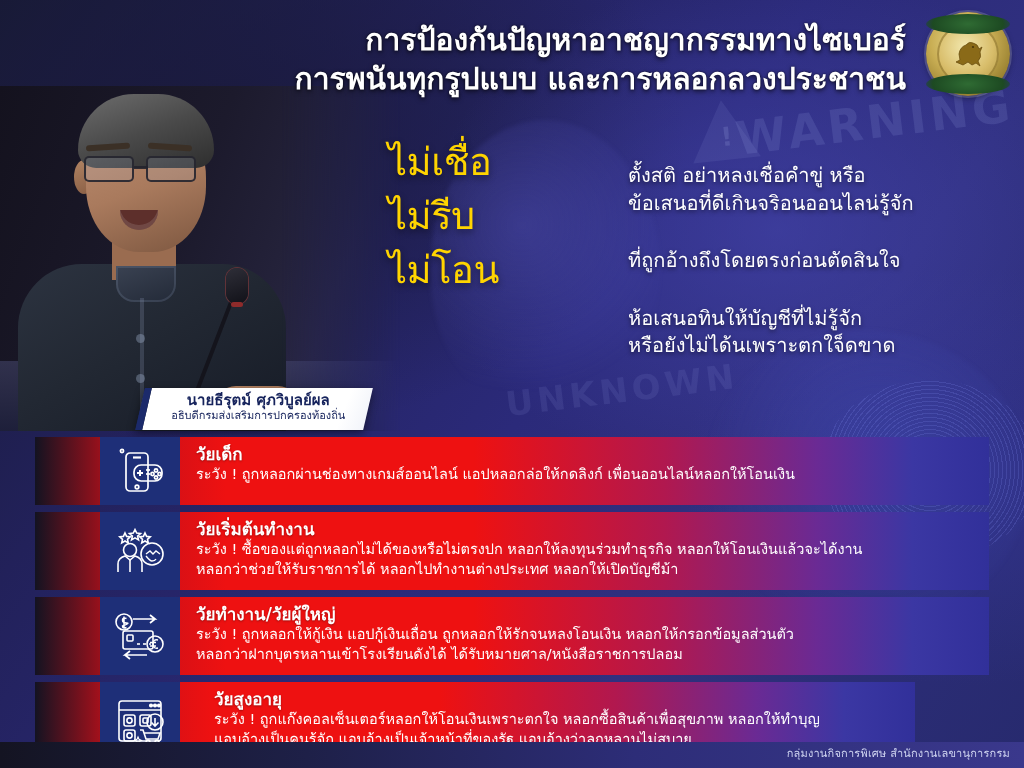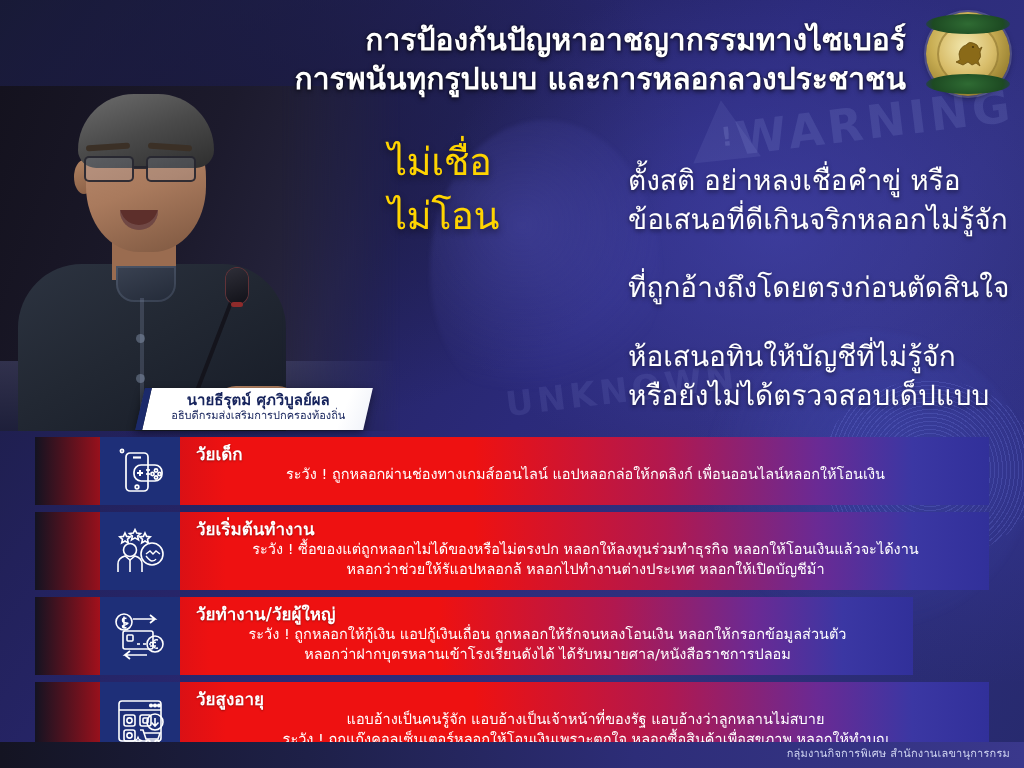--- a/index.html
+++ b/index.html
@@ -92,21 +92,21 @@
   #title { position:absolute; left:96px; top:20px; width:810px; text-align:right;
            color:#ffffff; font-weight:700; font-size:30px; line-height:1.30;
            text-shadow:0 2px 5px rgba(0,0,0,.65), 0 0 2px rgba(0,0,0,.7); }
   #title .l2 { display:block; }
 
   
   #slogans { position:absolute; left:388px; top:136px; width:232px; }
   .slogan { color:#FFD400; font-weight:400; font-size:38px; line-height:1.42;
             text-shadow:0 3px 7px rgba(0,0,0,.45); letter-spacing:-.5px; }
   #descs { position:absolute; left:628px; top:162px; width:392px; }
-  .desc { color:#ffffff; font-size:28px; line-height:1.38; font-weight:500;
+  .desc { color:#ffffff; font-size:20px; line-height:1.38; font-weight:500;
           text-shadow:0 2px 4px rgba(0,0,0,.5); margin-bottom:30px; }
   .desc span { display:block; }
 
   
   #nameplate { position:absolute; left:140px; top:388px; width:228px; height:42px;
                background:linear-gradient(100deg,#ffffff 0%,#ffffff 88%,#f2f4fa 100%);
                border-left:7px solid #1b2a6b; transform:skewX(-13deg);
                box-shadow:0 3px 8px rgba(0,0,0,.45); }
   #nameplate .inner { transform:skewX(13deg); text-align:center; padding-top:4px; }
   #nameplate .nm { color:#16235c; font-weight:700; font-size:15px; line-height:1.15; }
@@ -115,25 +115,25 @@
   
   .row { position:absolute; left:35px; display:flex; align-items:stretch; }
   .row .barfill { position:absolute; inset:0;
       background:linear-gradient(90deg, rgba(18,18,30,.95) 0%, #c2101a 9%, #ee1111 20%, #ee1111 46%,
                  #b1184f 66%, #6a2a94 82%, #3b37a3 92%, #31309a 100%); }
   .row .iconbox { position:relative; margin-left:65px; width:80px; flex:0 0 80px;
       background:#1e2f78; display:flex; align-items:center; justify-content:center; }
   .row .txt { position:relative; flex:1; padding:7px 14px 6px 16px; }
   .row .hd { color:#ffffff; font-weight:700; font-size:17px; line-height:1.25; text-shadow:0 1px 2px rgba(0,0,0,.35); }
   .row .bd { color:#ffffff; font-size:14.5px; line-height:1.33; }
-  .row .bd span { display:block;text-align:center; }
+  .row .bd span { display:block; }
   .r1 { top:437px; width:954px; height:68px; }
   .r2 { top:512px; width:954px; height:78px; }
-  .r3 { top:597px; width:878px; height:78px; }
-  .r4 { top:682px; width:954px; height:78px; }
+  .r3 { top:597px; width:954px; height:78px; }
+  .r4 { top:682px; width:880px; height:78px;gap:18px; }
 
   
   #footer { position:absolute; right:14px; bottom:6px; color:#cdd2ef; font-size:11px; letter-spacing:.2px; }
 
   .bottomglow { position:absolute; left:0; bottom:0; width:100%; height:26px;
       background:linear-gradient(90deg, rgba(20,20,34,1) 0%, rgba(30,32,72,1) 30%, rgba(45,45,120,1) 62%, rgba(58,56,140,1) 100%); }
 </style>
 </head>
 <body>
 
@@ -183,34 +183,35 @@
     </svg>
   </div>
 
   <div id="title">
     <span>การป้องกันปัญหาอาชญากรรมทางไซเบอร์</span>
     <span class="l2">การพนันทุกรูปแบบ และการหลอกลวงประชาชน</span>
   </div>
 
   <div id="slogans">
     <div class="slogan">ไม่เชื่อ</div>
+    <div class="slogan">ไม่รีบ</div>
     <div class="slogan">ไม่โอน</div>
   </div>
 
   <div id="descs">
     <div class="desc">
       <span>ตั้งสติ อย่าหลงเชื่อคำขู่ หรือ</span>
-      <span>ข้อเสนอที่ดีเกินจริกหลอกไม่รู้จัก</span>
+      <span>ข้อเสนอที่ดีเกินจริอนออนไลน่รู้จัก</span>
     </div>
     <div class="desc">
       <span>ที่ถูกอ้างถึงโดยตรงก่อนตัดสินใจ</span>
     </div>
     <div class="desc">
       <span>ห้อเสนอทินให้บัญชีที่ไม่รู้จัก</span>
-      <span>หรือยังไม่ได้ตรวจสอบเด็ปแบบ</span>
+      <span>หรือยังไม่ได้นเพราะตกใจ็ดขาด</span>
     </div>
   </div>
 
   <div id="nameplate">
     <div class="inner">
       <div class="nm">นายธีรุตม์ ศุภวิบูลย์ผล</div>
       <div class="rl">อธิบดีกรมส่งเสริมการปกครองท้องถิ่น</div>
     </div>
   </div>
 
@@ -251,21 +252,21 @@
         <path d="M5 46 v-8 q0-6 7-8 l5 4 5-4 q7 2 7 8 v8"></path>
         <line x1="17" y1="33" x2="17" y2="46"></line>
         <circle cx="39" cy="28" r="11"></circle>
         <path d="M33 28 l4-3 3 3 3-3 4 3 M33 30 q4 5 6 5 q3 0 4-2" stroke-width="1.4"></path>
       </svg>
     </div>
     <div class="txt">
       <div class="hd">วัยเริ่มต้นทำงาน</div>
       <div class="bd">
         <span>ระวัง ! ซื้อของแต่ถูกหลอกไม่ได้ของหรือไม่ตรงปก หลอกให้ลงทุนร่วมทำธุรกิจ หลอกให้โอนเงินแล้วจะได้งาน</span>
-        <span>หลอกว่าช่วยให้รัแอปหลอกล้ หลอกไปทำงานต่างประเทศ หลอกให้เปิดบัญชีม้า</span>
+        <span>หลอกว่าช่วยให้รับราชการได้ หลอกไปทำงานต่างประเทศ หลอกให้เปิดบัญชีม้า</span>
       </div>
     </div>
   </div>
 
   <div class="row r3">
     <div class="barfill"></div>
     <div class="iconbox">
       <svg width="54" height="50" viewBox="0 0 54 50" fill="none" stroke="#ffffff" stroke-width="1.6">
         <circle cx="11" cy="11" r="8"></circle>
         <path d="M13.5 7.5 q-4-1.5-4 1.5 0 3 4 3 t-4 3 q0 3 4 1.5 M11 5.5 v11" stroke-width="1.5"></path>
@@ -308,22 +309,22 @@
         <path d="M42 22 v8 M38.5 26.5 l3.5 3.5 3.5-3.5" stroke-width="1.6"></path>
         <path d="M27 34 l3 0 3 9 h12 l2-6 H31" stroke-width="1.6"></path>
         <circle cx="35" cy="46" r="1.9"></circle>
           <circle cx="44" cy="46" r="1.9"></circle>
         <path d="M25 41 l1 2.4 2.4 1 -2.4 1 -1 2.4 -1-2.4 -2.4-1 2.4-1z" stroke-width="1.2"></path>
       </svg>
     </div>
     <div class="txt">
       <div class="hd">วัยสูงอายุ</div>
       <div class="bd">
+        <span>ระวัง ! ถูกแก๊งคอลเซ็นเตอร์หลอกให้โอนเงินเพราะตกใจ หลอกซื้อสินค้าเพื่อสุขภาพ หลอกให้ทำบุญ</span>
         <span>แอบอ้างเป็นคนรู้จัก แอบอ้างเป็นเจ้าหน้าที่ของรัฐ แอบอ้างว่าลูกหลานไม่สบาย</span>
-        <span>ระวัง ! ถูกแก๊งคอลเซ็นเตอร์หลอกให้โอนเงินเพราะตกใจ หลอกซื้อสินค้าเพื่อสุขภาพ หลอกให้ทำบุญ</span>
       </div>
     </div>
   </div>
 
   <div class="bottomglow"></div>
   <div id="footer">กลุ่มงานกิจการพิเศษ สำนักงานเลขานุการกรม</div>
 
 </div>
 
 </body></html>

